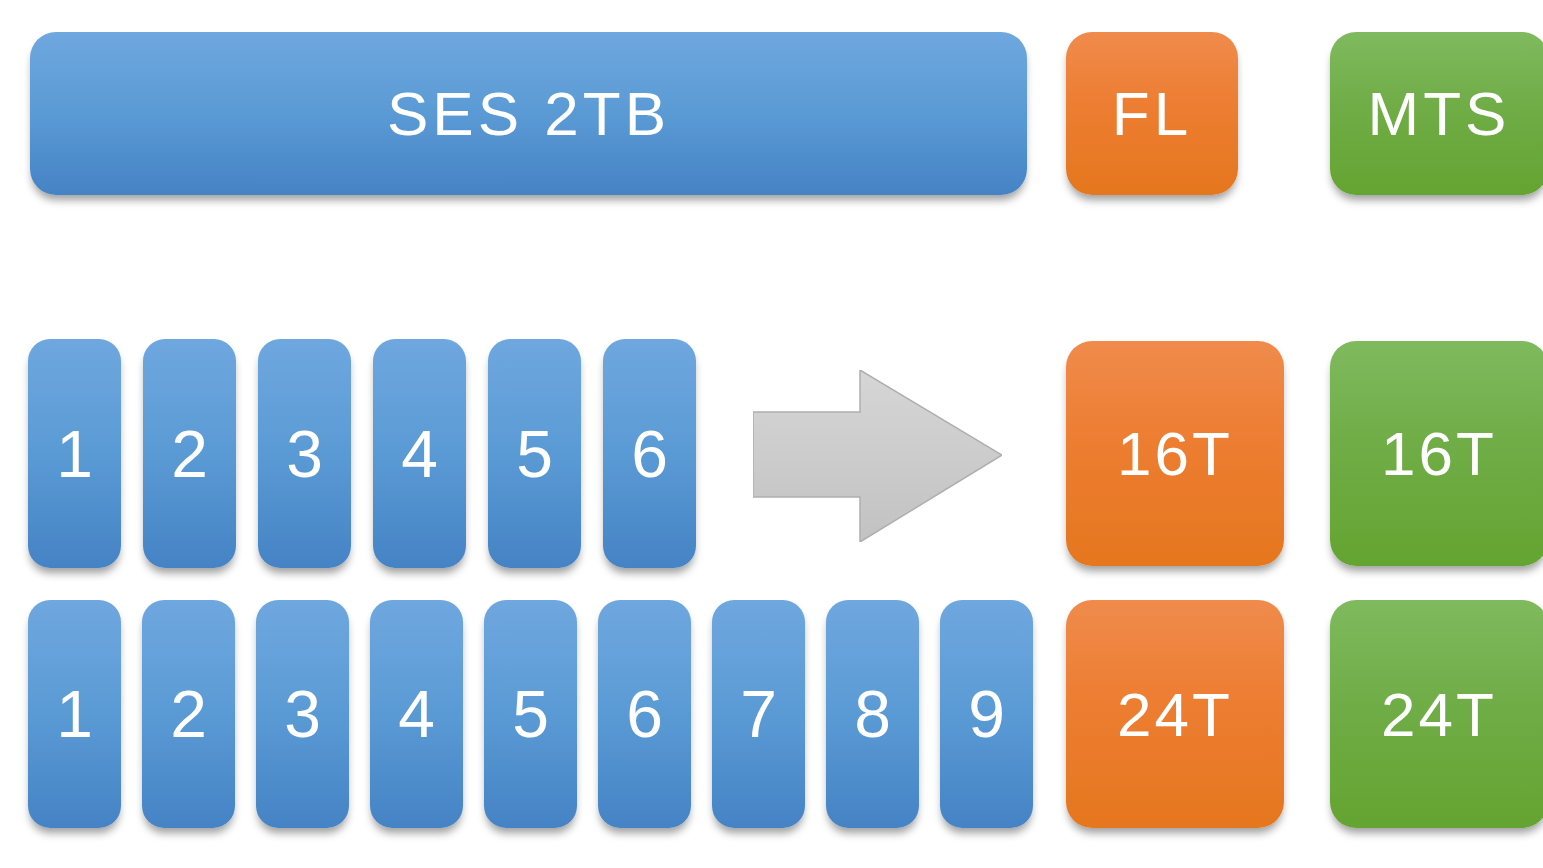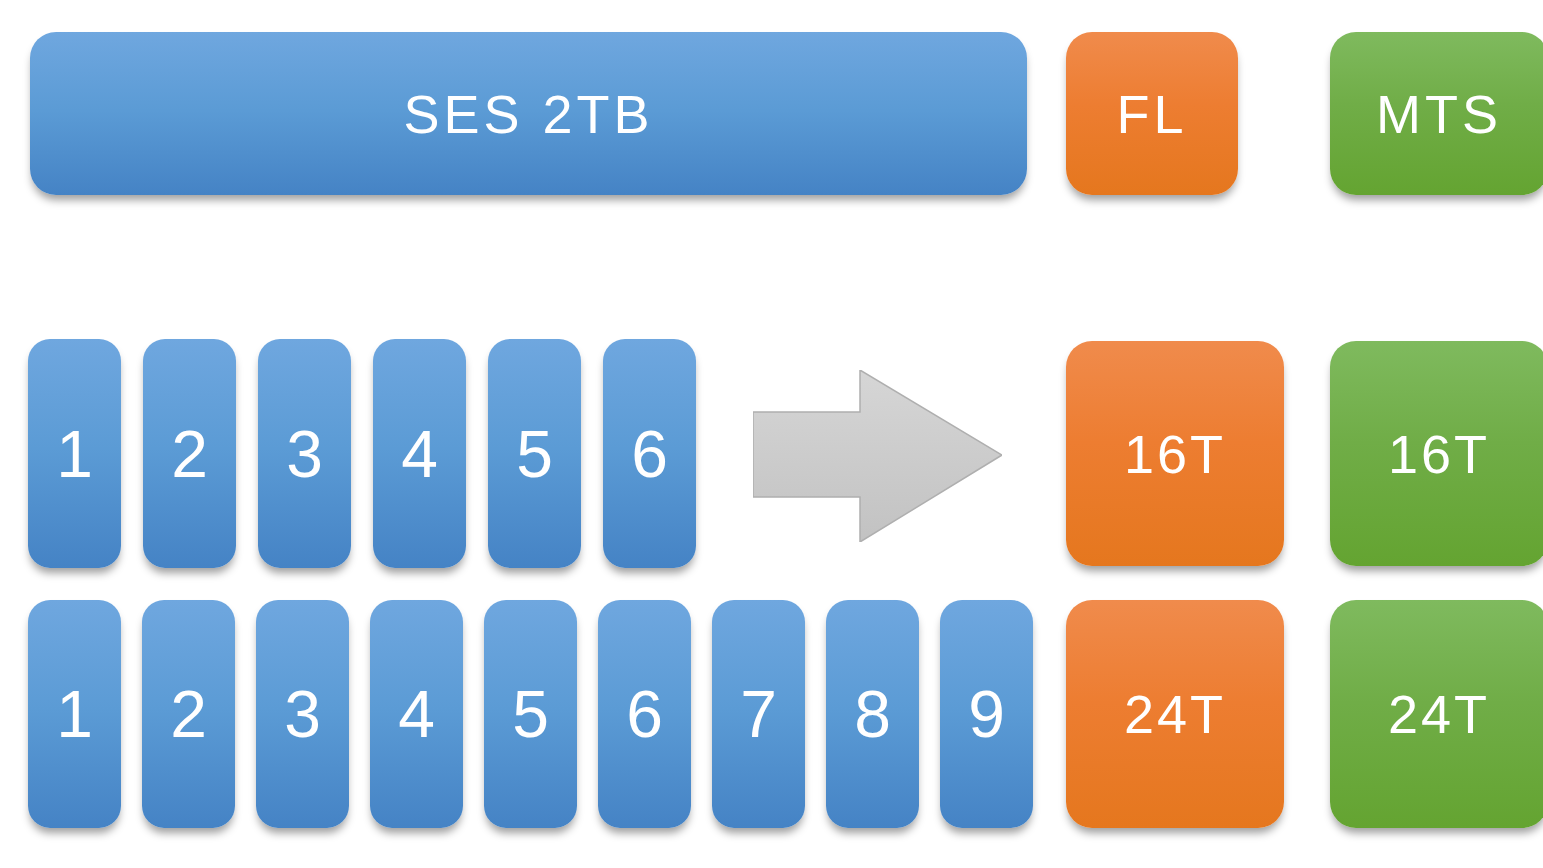--- a/index.html
+++ b/index.html
@@ -31,21 +31,21 @@
     background: linear-gradient(180deg, #F08B4C 0%, #ED7D31 45%, #E5771E 100%);
   }
   .green {
     background: linear-gradient(180deg, #7FBA5E 0%, #70AD47 45%, #64A431 100%);
     margin-left: 24px;
   }
   .title-box {
     top: 32px;
     height: 163px;
     border-radius: 26px;
-    font-size: 54px;
+    font-size: 62px;
     letter-spacing: 4px;
   }
   #ses-box  { left: 30px;   width: 997px; }
   #fl-box   { left: 1066px; width: 172px; }
   #mts-box  { left: 1306px; width: 218px; }
 
   .bars-row {
     position: absolute;
     display: flex;
   }
@@ -60,21 +60,21 @@
     justify-content: center;
     color: #ffffff;
     font-size: 66px;
     font-weight: 300;
     box-shadow: 0 7px 9px -2px rgba(0,0,0,0.38);
   }
   #bars-24 .bar { height: 228px; }
 
   .cap-box {
     border-radius: 26px;
-    font-size: 54px;
+    font-size: 62px;
     letter-spacing: 3px;
   }
   #fl-16  { left: 1066px; top: 341px; width: 218px; height: 225px; }
   #mts-16 { left: 1306px; top: 341px; width: 218px; height: 225px; }
   #fl-24  { left: 1066px; top: 600px; width: 218px; height: 228px; }
   #mts-24 { left: 1306px; top: 600px; width: 218px; height: 228px; }
 
   #arrow {
     position: absolute;
     left: 753px;

